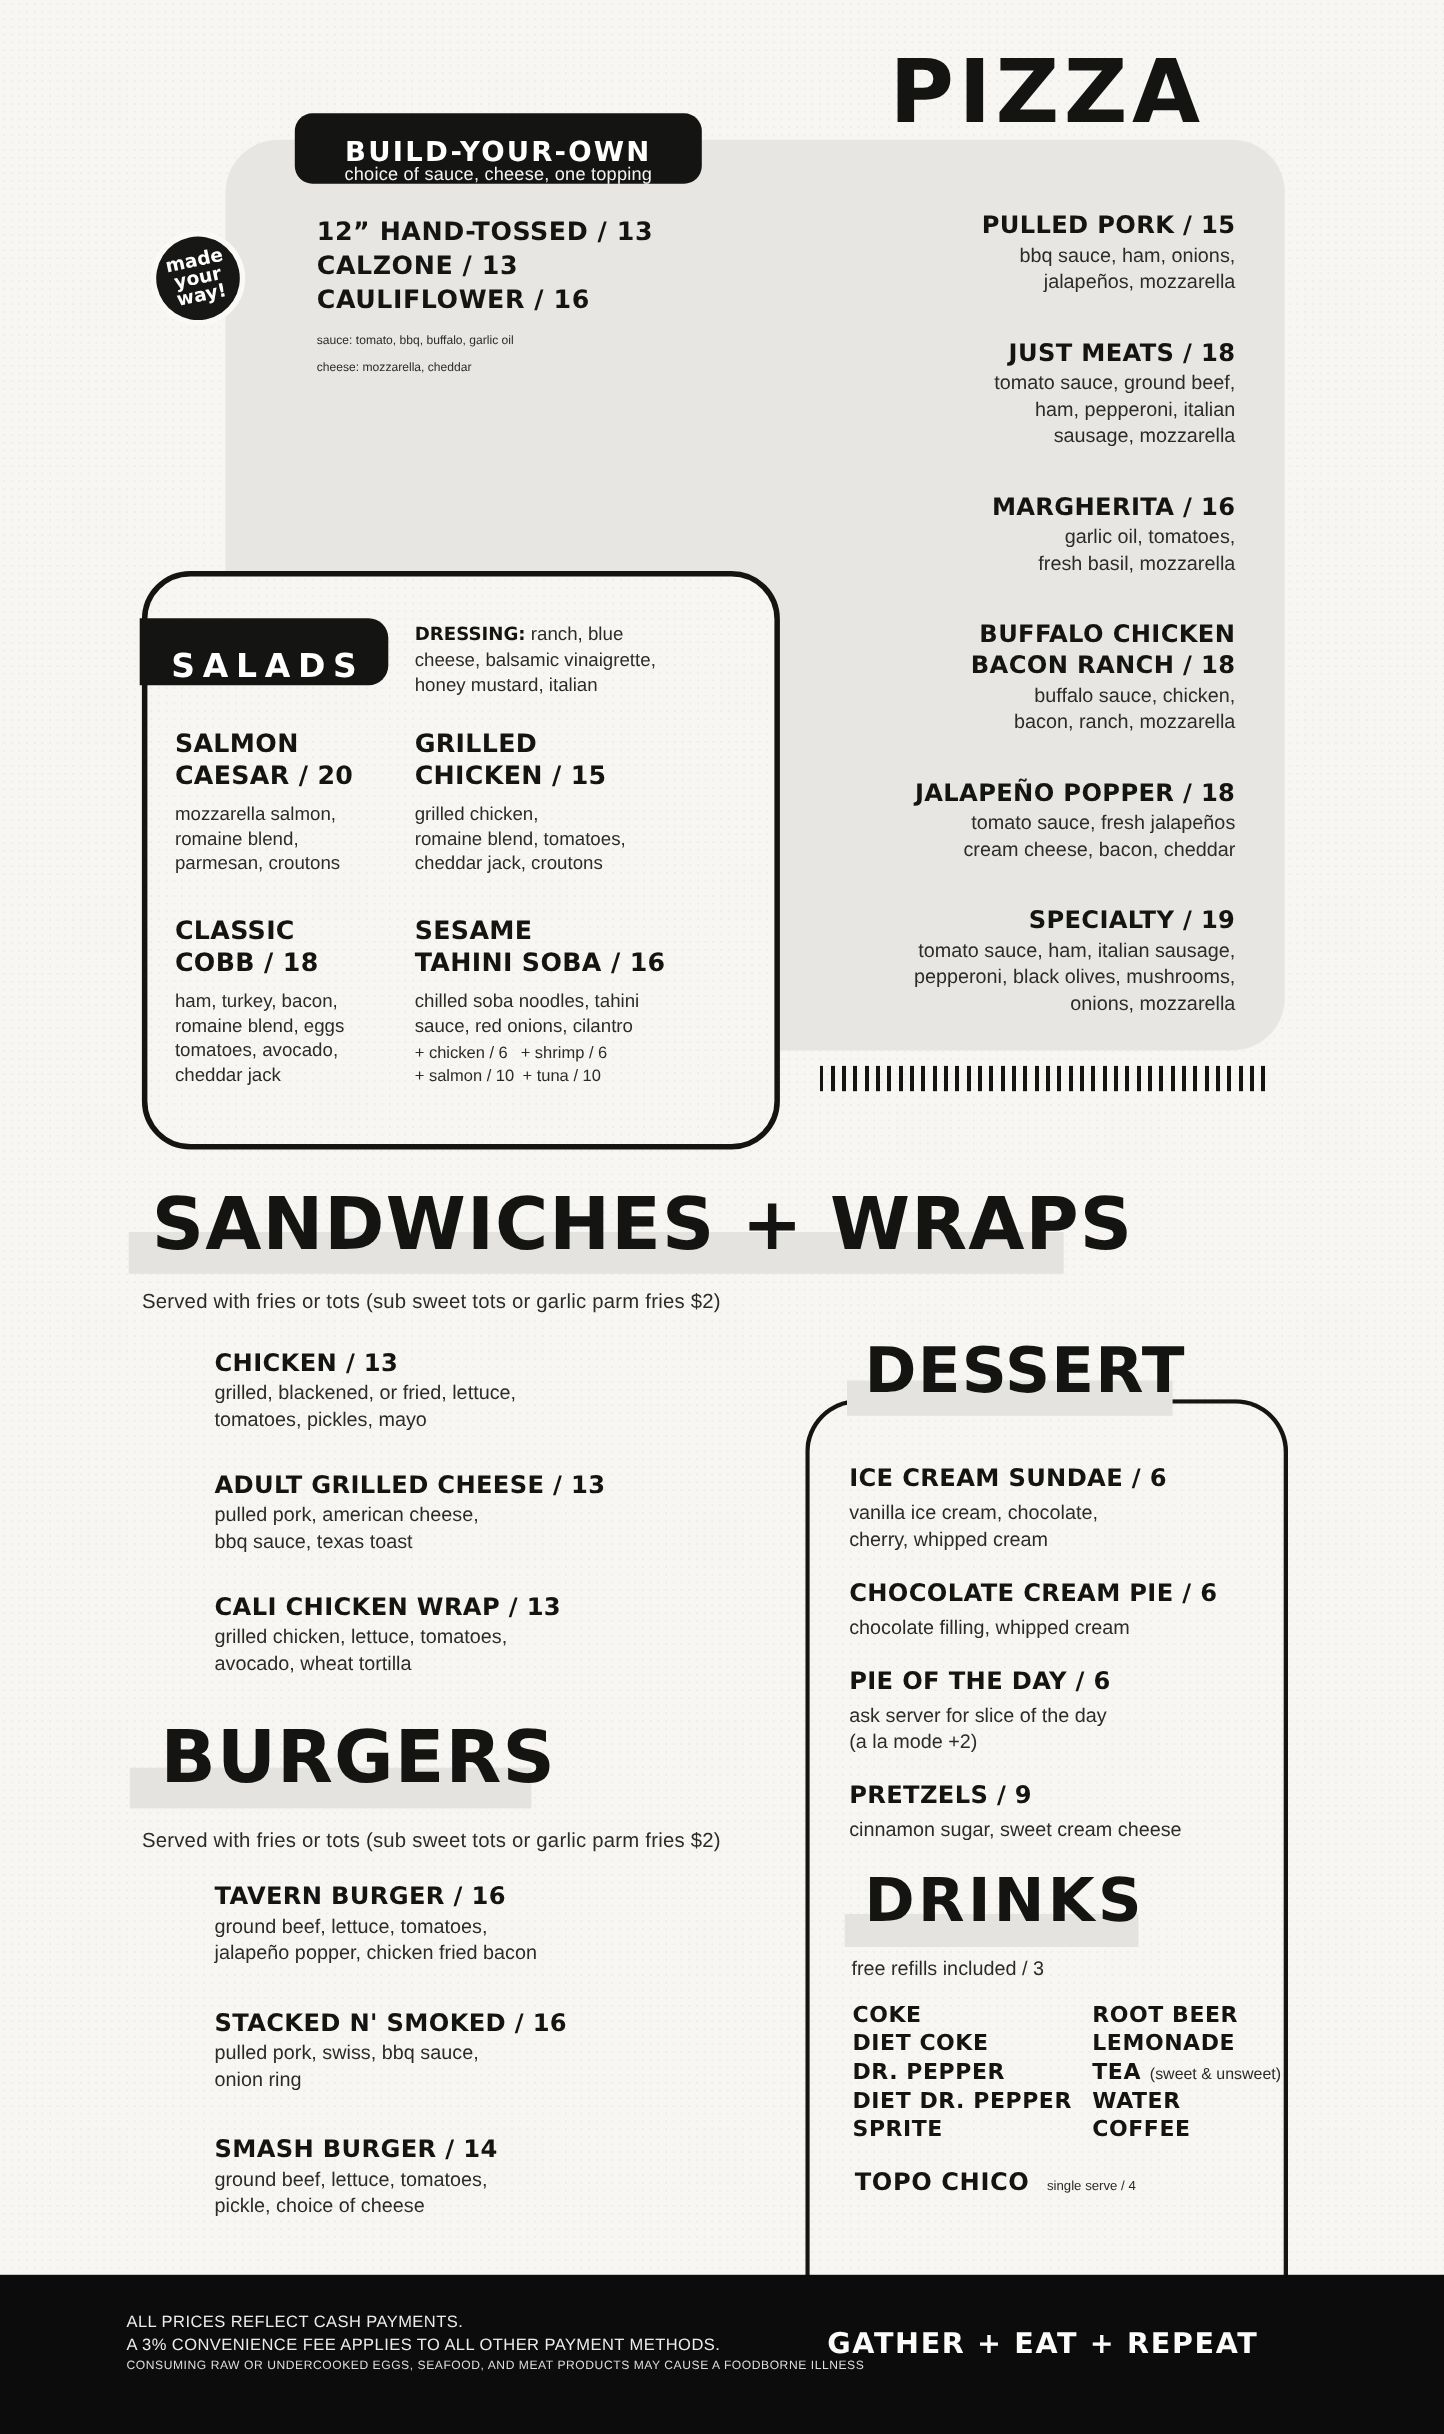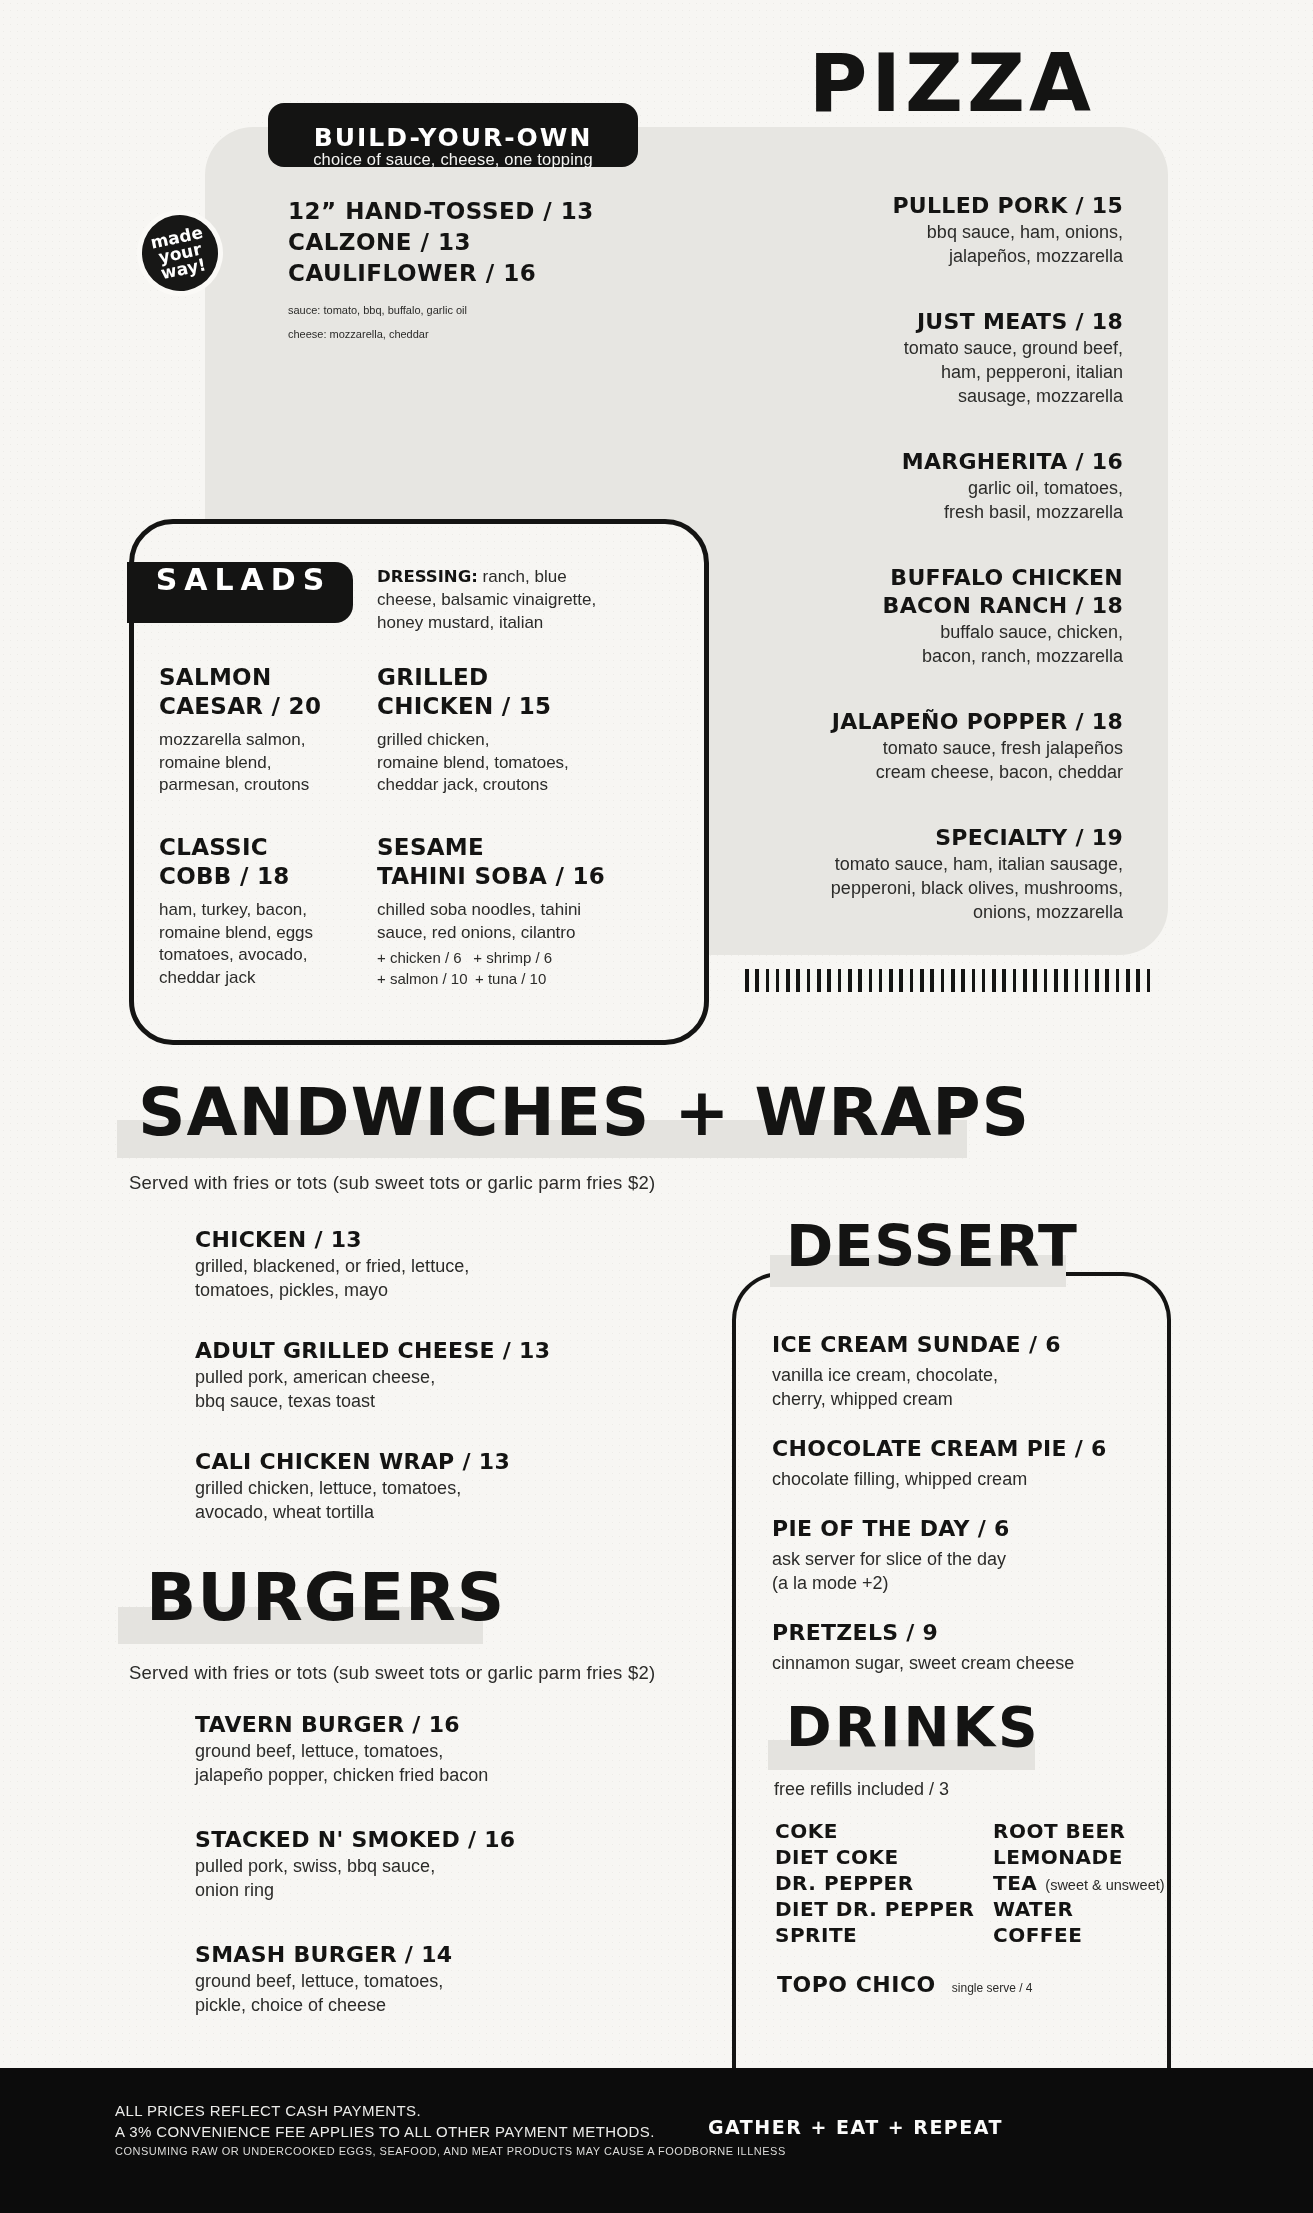--- a/index.html
+++ b/index.html
@@ -33,21 +33,21 @@
   .badge-text{font-family:"DejaVu Sans", sans-serif;font-weight:bold;color:#fff;font-size:17px;line-height:16px;text-align:center;white-space:pre-line;}
   .byo-bases{left:288px;top:196px;font-size:23px;line-height:31px;letter-spacing:0.5px;}
   .byo-options{left:288px;top:298px;font-size:11px;line-height:24px;color:#2b2b29;}
   .byo-toppings{left:285px;top:356px;width:505px;display:flex;flex-direction:column;gap:10px;}
   .topping{font-size:17.5px;line-height:23px;color:#2b2b29;padding-left:16px;text-indent:-16px;white-space:pre-line;}
 
   
   .salads-card{left:129px;top:519px;width:570px;height:516px;border:5px solid #141413;border-radius:44px;
     background-color:#f7f6f3;background-image:radial-gradient(#edece8 0.9px, transparent 0.9px);background-size:7px 7px;}
   .salads-label{left:127px;top:562px;width:226px;height:61px;background:#141413;border-radius:0 18px 18px 0;
-    display:flex;align-items:flex-start;justify-content:center;}
+    display:flex;align-items:flex-end;justify-content:center;}
   .salads-label span{font-family:"DejaVu Sans", sans-serif;font-weight:bold;color:#fff;font-size:30px;letter-spacing:7px;padding-left:7px;}
   .dressing{left:377px;top:565px;width:248px;font-size:17px;line-height:23px;color:#2b2b29;}
   .dressing b{font-family:"DejaVu Sans", sans-serif;color:#141413;font-weight:bold;font-size:16.5px;}
   .salad-item .si-title{font-family:"DejaVu Sans", sans-serif;font-weight:bold;color:#141413;font-size:23px;line-height:29px;letter-spacing:0.3px;}
   .salad-item .si-desc{margin-top:8px;font-size:17px;line-height:22.5px;color:#2b2b29;}
   .salad-item .si-addons{margin-top:3px;font-size:15px;line-height:21px;color:#2b2b29;}
 
   
   .pizza-title{right:218px;top:44px;font-size:80px;line-height:1;letter-spacing:4px;}
   .pizza-list{right:190px;top:192px;width:390px;display:flex;flex-direction:column;gap:40px;align-items:flex-end;text-align:right;}
@@ -73,21 +73,21 @@
   .drink-row{height:26px;display:flex;align-items:baseline;}
   .drink-note{font-family:"Liberation Sans", sans-serif;font-weight:normal;font-size:14.5px;color:#2b2b29;margin-left:8px;letter-spacing:0;}
   .topo-row{left:777px;top:1972px;display:flex;align-items:baseline;gap:16px;}
   .topo-name{font-family:"DejaVu Sans", sans-serif;font-weight:bold;color:#141413;font-size:22px;letter-spacing:0.5px;}
   .topo-note{font-size:12px;color:#2b2b29;}
 
   
   .footer{left:0;top:2068px;width:1313px;height:145px;background:#0c0c0c;}
   .foot-lines{left:115px;top:2100px;color:#ececea;font-size:15px;line-height:21px;letter-spacing:0.4px;}
   .foot-small{left:115px;top:2145px;color:#dddddb;font-size:11px;letter-spacing:0.5px;}
-  .tagline{left:708px;top:2116px;color:#fbfbfa;font-size:19px;letter-spacing:1.5px;font-family:"DejaVu Sans", sans-serif;font-weight:bold;}
+  .tagline{left:752px;top:2116px;color:#fbfbfa;font-size:26px;letter-spacing:1.5px;font-family:"DejaVu Sans", sans-serif;font-weight:bold;}
 </style>
 </head>
 <body>
 
 <div class="page">
 
   <div class="abs byo-panel"></div>
 
   <div class="abs pizza-title head-font">PIZZA</div>
 

